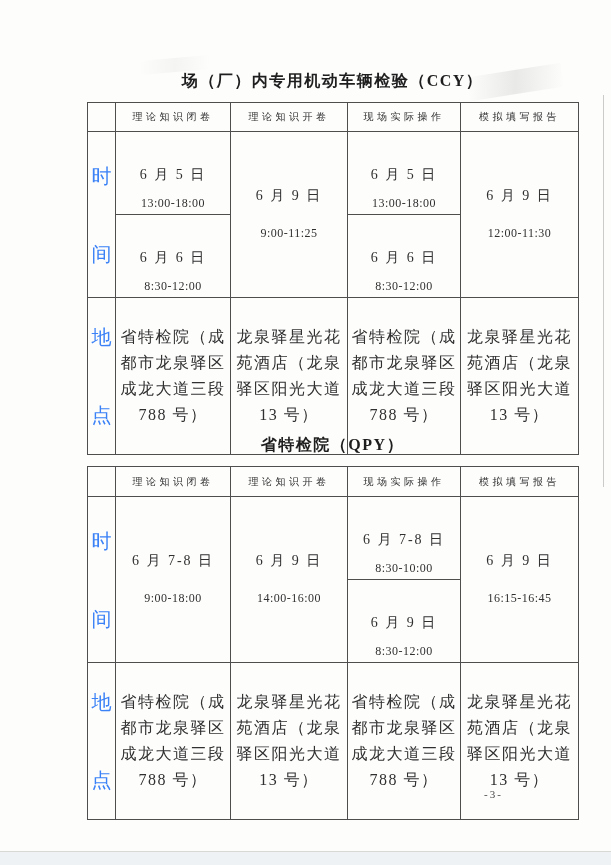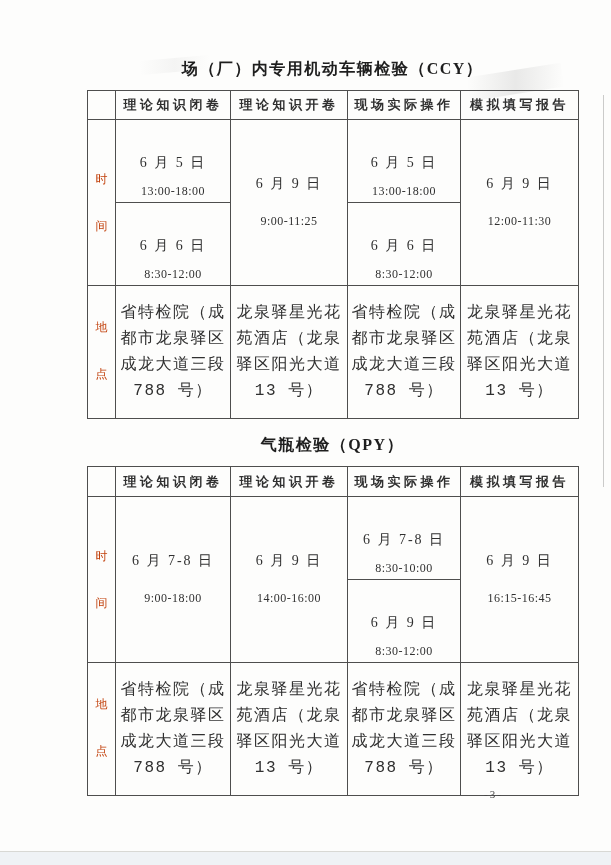--- a/index.html
+++ b/index.html
@@ -6,21 +6,21 @@
   body{
     width:611px;height:865px;
     background:#fdfdfc;
     font-family:"Liberation Serif","DejaVu Serif",serif;
     color:#2e2e2e;
     position:relative;overflow:hidden;
   }
   .page{position:absolute;inset:0;}
 
   .block{position:absolute;left:87px;width:491px;}
-  .block1{top:56px;}
+  .block1{top:68px;}
   .block2{top:432px;}
 
   .tbl-title{
     margin:0 0 8px 0;
     font-size:16px;font-weight:bold;
     text-align:center;letter-spacing:1.5px;
     color:#1e1e1e;line-height:26px;
   }
 
   table.sched{
@@ -28,34 +28,34 @@
     width:491px;
   }
   table.sched td{
     border:1px solid #4e4e4e;
     padding:0;text-align:center;vertical-align:middle;
     color:#303030;
   }
   tr.h-head{height:29px;}
   tr.h-sub1{height:66px;}
   tr.h-sub2{height:68px;}
-  tr.h-place{height:133px;font-family:Liberation Mono, monospace;}
+  tr.h-place{height:133px;}
   .b2 tr.h-head{height:30px;}
   .b2 tr.h-sub2{height:69px;}
 
   td.head-cell{
-    font-size:13px;letter-spacing:3.5px;
-    color:#2b2b2b;font-weight:bold;margin-top:48px;
+    font-size:10px;letter-spacing:3.5px;
+    color:#2b2b2b;font-weight:normal;margin-top:48px;
   }
   td.lbl-cell{}
   .v-label{
     width:1.15em;margin:0 auto;
     word-break:break-all;
-    font-size:12px;line-height:3.9;
-    color:#c2410c;
+    font-size:20px;line-height:3.9;
+    color:#3b82f6;
   }
   td.tcell{font-size:14px;}
   .t-date{letter-spacing:2px;line-height:22px;}
   .t-hours{letter-spacing:0.5px;line-height:22px;font-size:12px;}
   td.tall .t-date{margin-bottom:15px;}
   td.split .t-date{margin-bottom:6px;margin-top:32px;}
 
   td.place-cell{
     font-size:16px;line-height:26px;
     letter-spacing:1.5px;
@@ -156,21 +156,21 @@
         <td class="place-cell">省特检院（成都市龙泉驿区成龙大道三段 788 号）</td>
         <td class="place-cell">龙泉驿星光花苑酒店（龙泉驿区阳光大道 13 号）</td>
         <td class="place-cell">省特检院（成都市龙泉驿区成龙大道三段 788 号）</td>
         <td class="place-cell">龙泉驿星光花苑酒店（龙泉驿区阳光大道 13 号）</td>
       </tr>
     </tbody>
       </table>
   </section>
 
   <section class="block block2">
-    <h2 class="tbl-title">气瓶检验（QPY）</h2>
+    <h2 class="tbl-title">省特检院（QPY）</h2>
     <table class="sched b2">
       <colgroup>
         <col style="width:28px">
           <col style="width:115px">
           <col style="width:117px">
           <col style="width:113px">
           <col style="width:118px">
       </colgroup>
       <tbody>
           <tr class="h-head">

